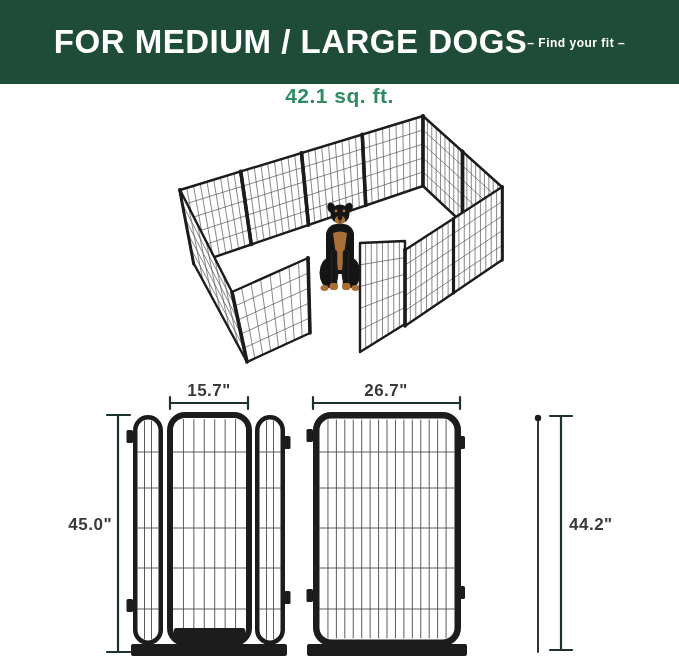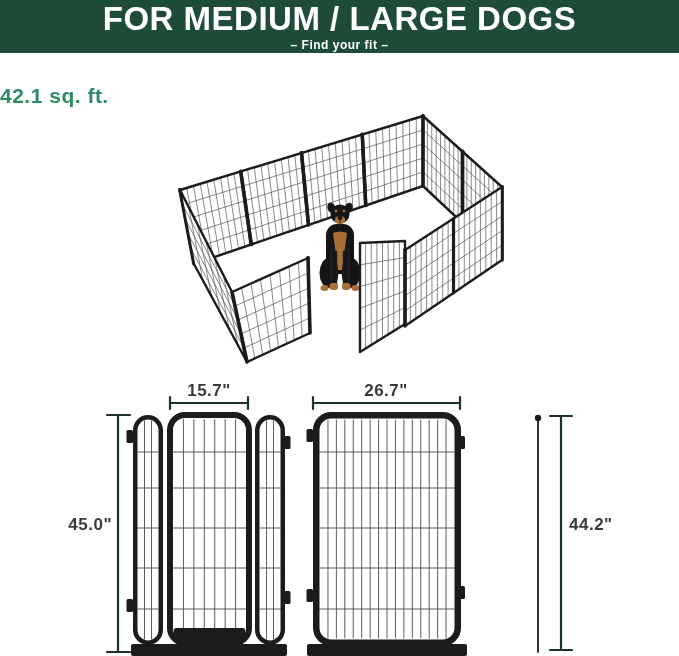--- a/index.html
+++ b/index.html
@@ -3,33 +3,33 @@
 <meta charset="utf-8">
 <style>
   html,body{margin:0;padding:0;background:#ffffff;}
   .canvas{
     position:relative;width:679px;height:656px;margin:0 auto;
     background:#ffffff;overflow:hidden;
     font-family:"Liberation Sans",sans-serif;
     -webkit-font-smoothing:antialiased;
   }
   .header{
-    position:absolute;left:0;top:0;width:679px;height:53px;
+    position:absolute;left:0;top:0;width:679px;height:84px;
     background:var(--header-bg,#1f4b39);
-    display:flex;flex-direction:column;align-items:center;justify-content:center;
+    display:flex;flex-direction:row;align-items:center;justify-content:center;
     color:#ffffff;text-align:center;
   }
   .header h1{
     margin:0;font-size:33px;line-height:34px;font-weight:bold;letter-spacing:.5px;
   }
   .header .subtitle{
     margin:2px 0 0 0;font-size:12px;font-weight:bold;letter-spacing:.5px;
   }
   .area-label{
-    position:absolute;left:0;top:84px;width:679px;text-align:left;
+    position:absolute;left:0;top:84px;width:679px;text-align:center;
     font-size:21px;font-weight:bold;letter-spacing:.5px;
     color:var(--accent-green,#2e8b63);
   }
   #scene{position:absolute;left:0;top:0;}
   .dim-label{
     position:absolute;font-size:17px;font-weight:bold;color:#3a3a3a;
     letter-spacing:.5px;text-align:center;
   }
   #dim-45{text-align:right;}
   #dim-44{text-align:left;}

